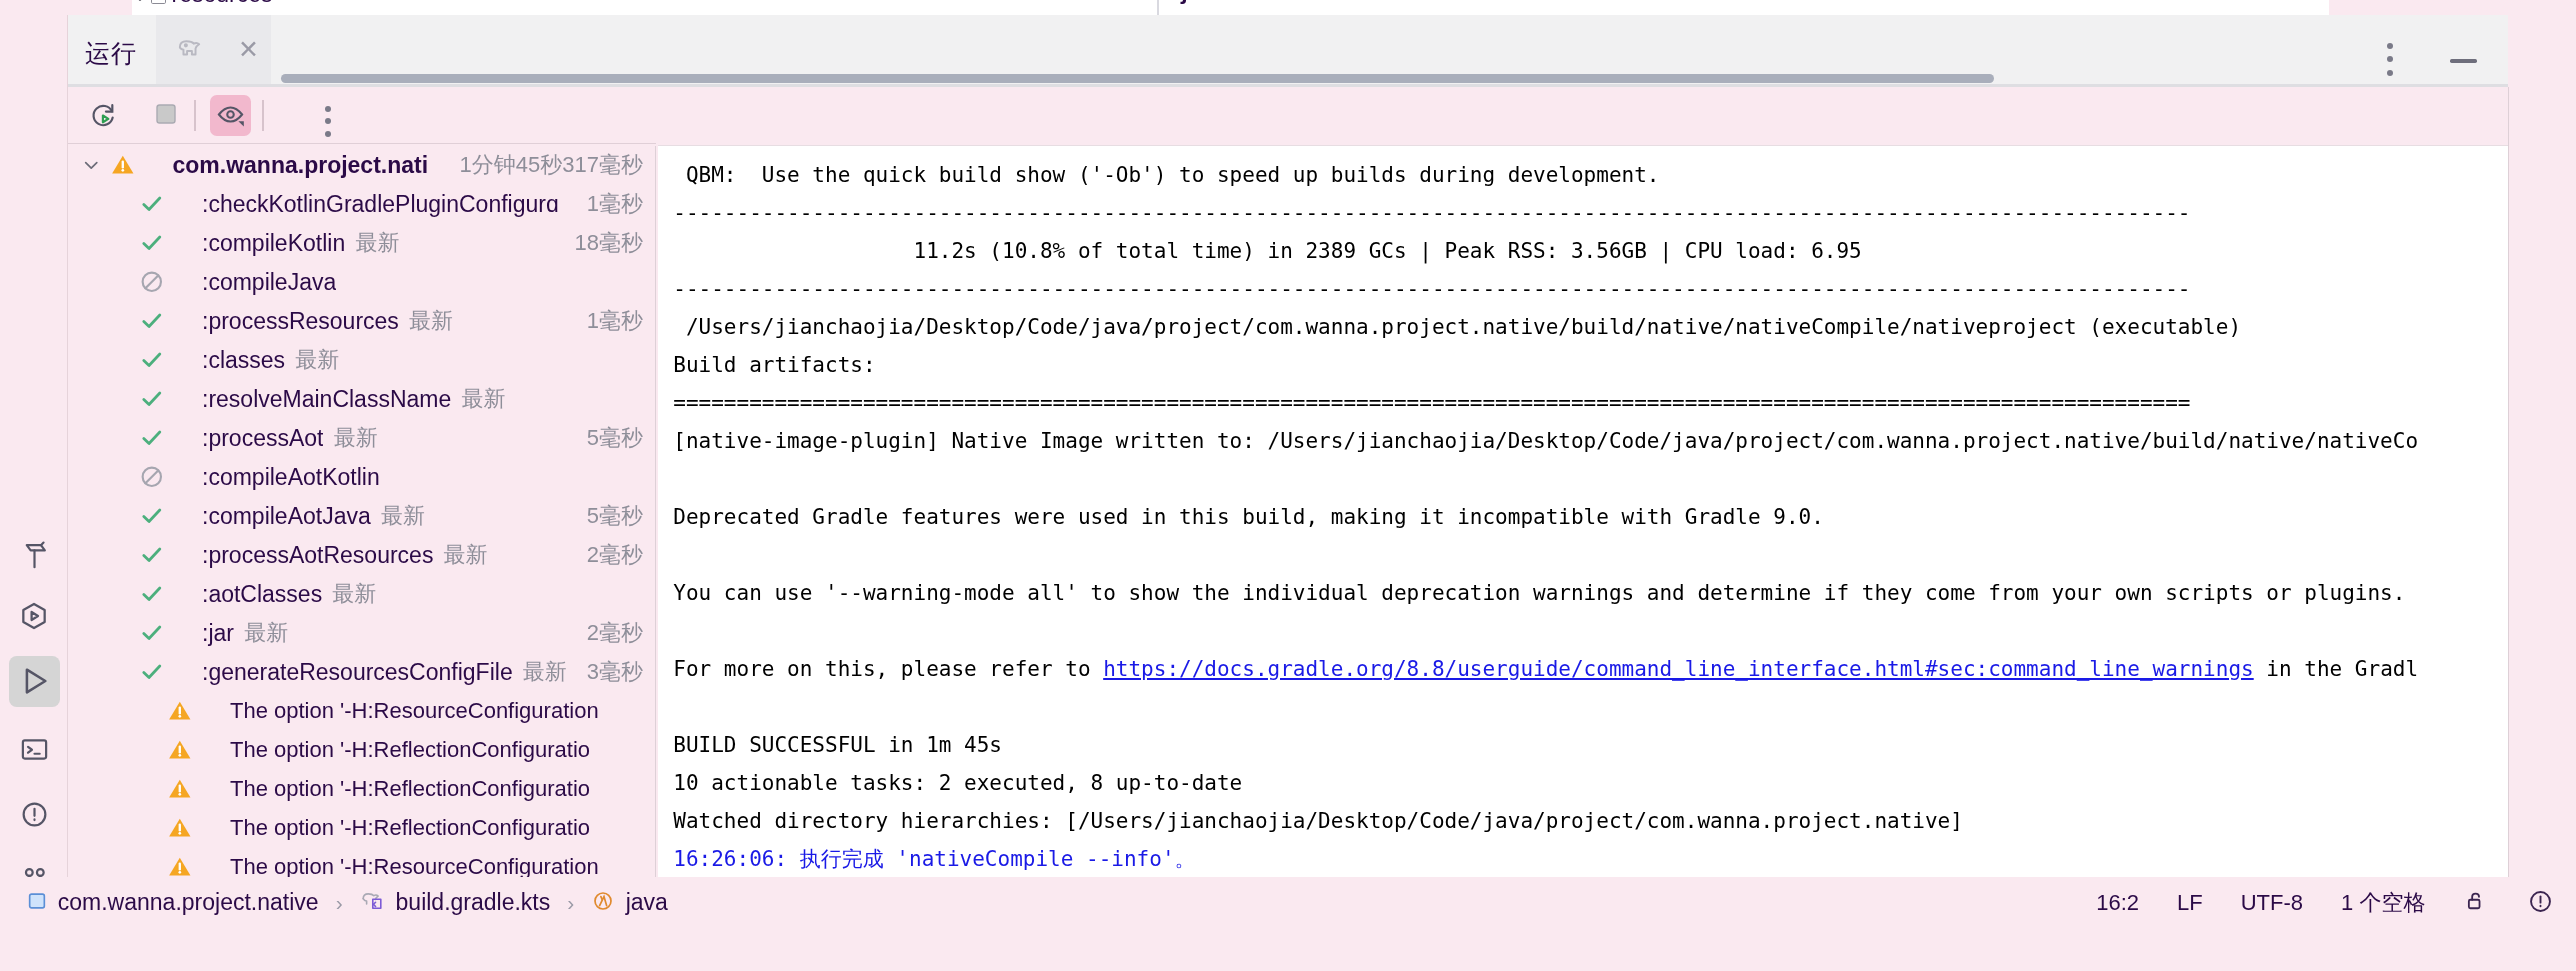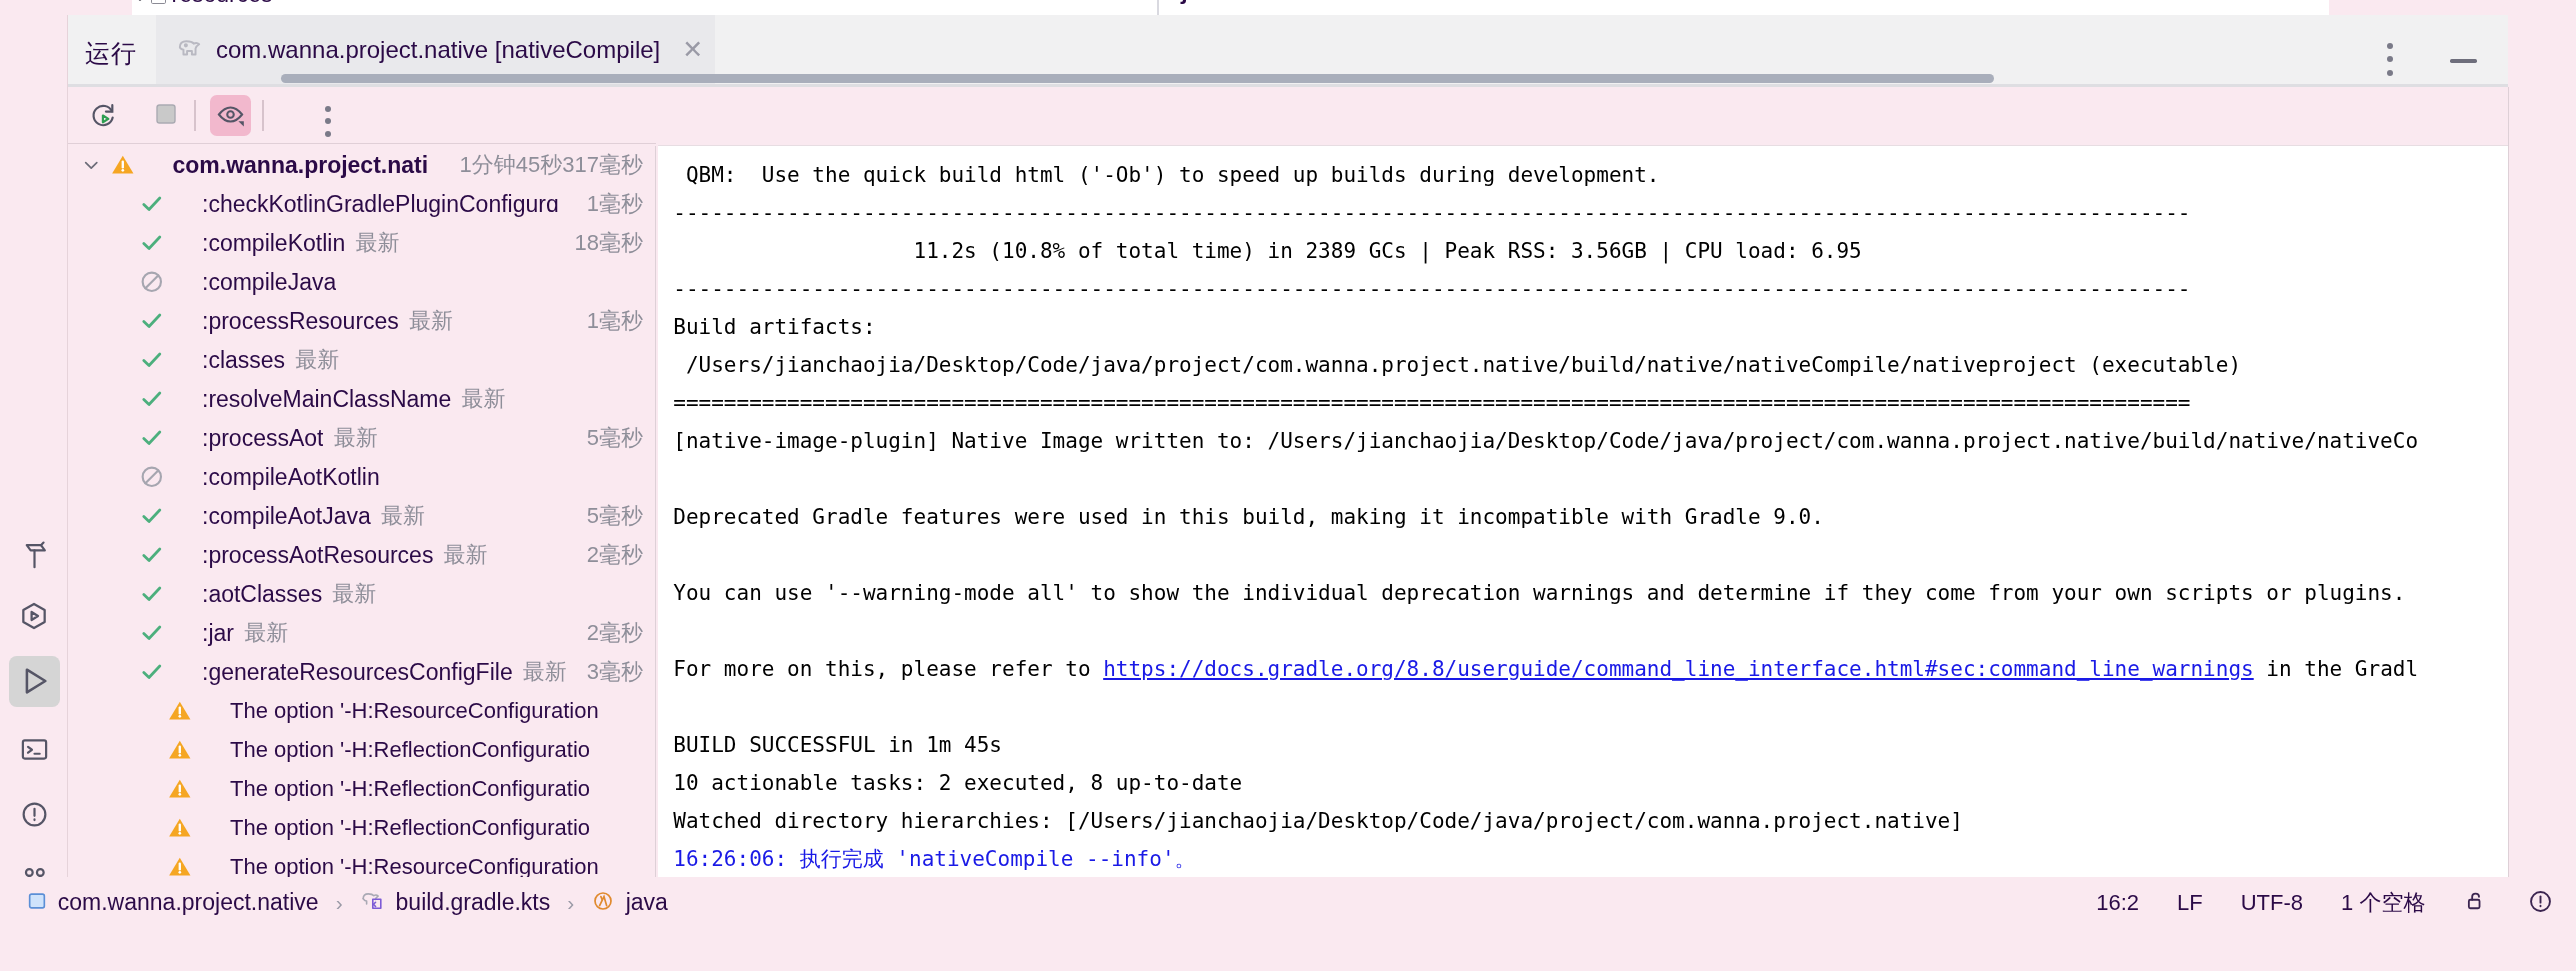--- a/index.html
+++ b/index.html
@@ -283,21 +283,20 @@
     <div class="tool-header">
       <div class="tool-title">运行</div>
 
       <div class="run-tab">
         <span class="gradle-icon">
           <svg width="29" height="29" viewBox="0 0 24 24" fill="none" stroke="#b9b9c2" stroke-width="1.6" stroke-linecap="round" stroke-linejoin="round">
             <path d="M4 11 Q4 6 9.5 6 Q14 6 15.5 8 Q18 6.5 20 8.5 Q17.5 10 17 12 L17 17 L14 17 L14 14 L10 14 L10 17 L7 17 L7 13 Q4.5 12.6 4 11 Z"></path>
             <circle cx="9" cy="9.4" r="0.9" fill="#b9b9c2"></circle>
           </svg>
         </span>
-        <span class="tab-label">com.wanna.project.native [nativeCompile]</span>
         <span class="tab-close">✕</span>
       </div>
 
       <div class="header-actions">
         <div class="hdr-kebab">
             <i></i>
             <i></i>
             <i></i>
           </div>
         <div class="hdr-min"></div>
@@ -548,26 +547,26 @@
               <path d="M12 9 L12 14.4" stroke="#ffffff" stroke-width="2.2" stroke-linecap="round"></path>
               <circle cx="12" cy="17.2" r="1.25" fill="#ffffff"></circle>
             </svg>
           </span>
           <span class="tlabel">The option '-H:ResourceConfiguration</span>
         </div>
       </div>
 
     <div class="console-top-border"></div>
     <div class="console">
-        <div class="ln"> QBM:  Use the quick build html ('-Ob') to speed up builds during development.</div>
+        <div class="ln"> QBM:  Use the quick build show ('-Ob') to speed up builds during development.</div>
         <div class="ln">------------------------------------------------------------------------------------------------------------------------</div>
         <div class="ln">                   11.2s (10.8% of total time) in 2389 GCs | Peak RSS: 3.56GB | CPU load: 6.95</div>
         <div class="ln">------------------------------------------------------------------------------------------------------------------------</div>
+        <div class="ln"> /Users/jianchaojia/Desktop/Code/java/project/com.wanna.project.native/build/native/nativeCompile/nativeproject (executable)</div>
         <div class="ln">Build artifacts:</div>
-        <div class="ln"> /Users/jianchaojia/Desktop/Code/java/project/com.wanna.project.native/build/native/nativeCompile/nativeproject (executable)</div>
         <div class="ln">========================================================================================================================</div>
         <div class="ln">[native-image-plugin] Native Image written to: /Users/jianchaojia/Desktop/Code/java/project/com.wanna.project.native/build/native/nativeCo</div>
         <div class="spacer"></div>
         <div class="ln">Deprecated Gradle features were used in this build, making it incompatible with Gradle 9.0.</div>
         <div class="spacer"></div>
         <div class="ln">You can use '--warning-mode all' to show the individual deprecation warnings and determine if they come from your own scripts or plugins.</div>
         <div class="spacer"></div>
         <div class="ln link-line"><span>For more on this, please refer to </span><span class="lnk">https://docs.gradle.org/8.8/userguide/command_line_interface.html#sec:command_line_warnings</span><span> in the Gradl</span></div>
         <div class="spacer"></div>
         <div class="ln">BUILD SUCCESSFUL in 1m 45s</div>

